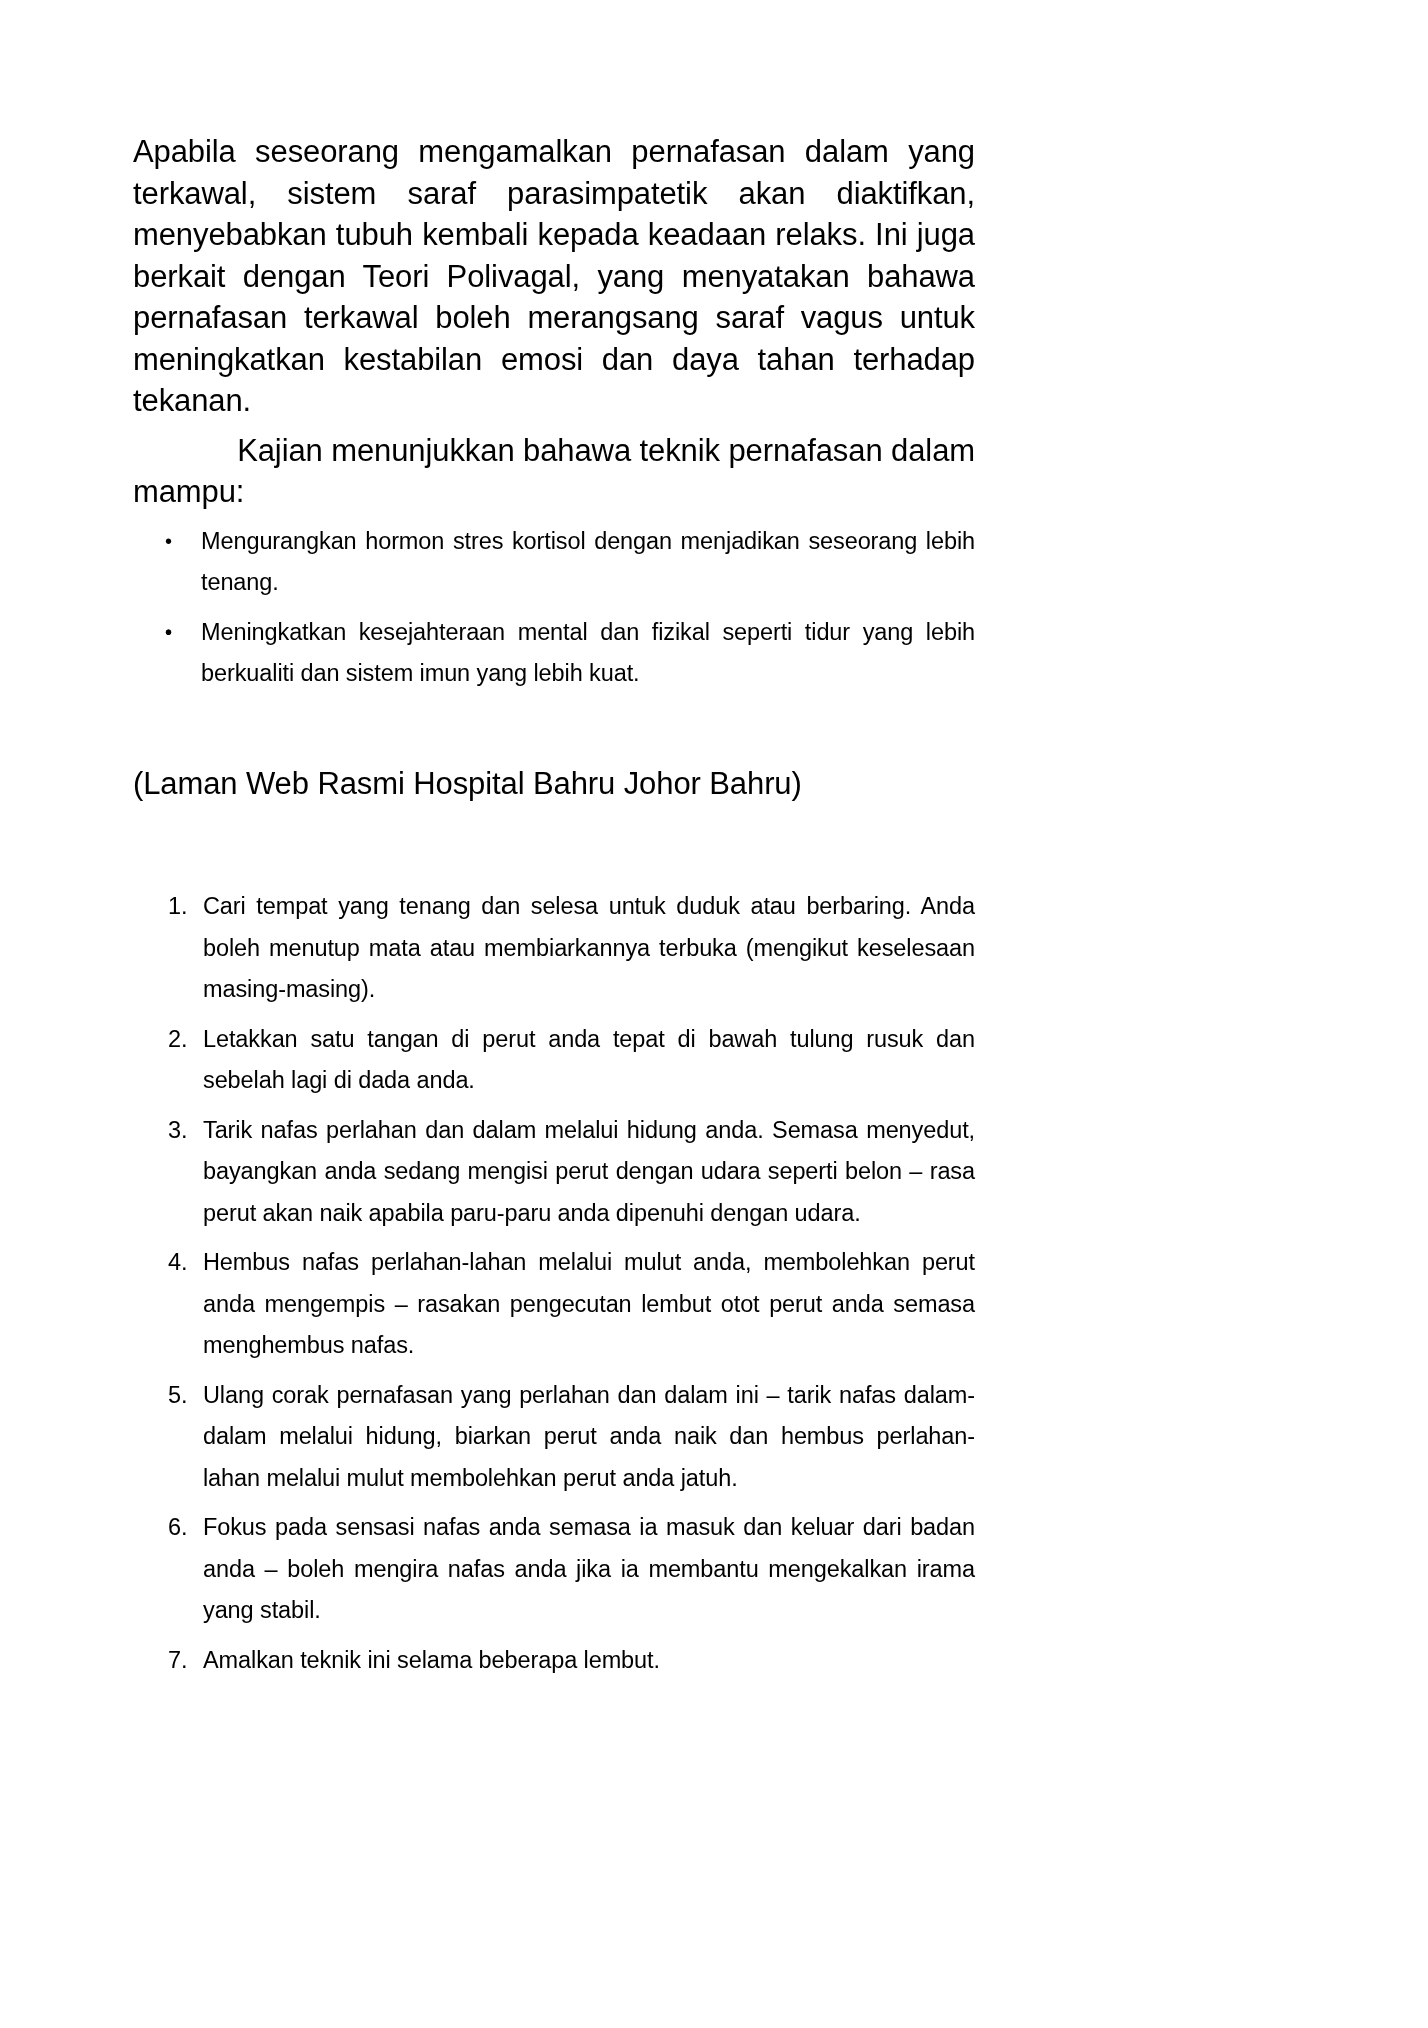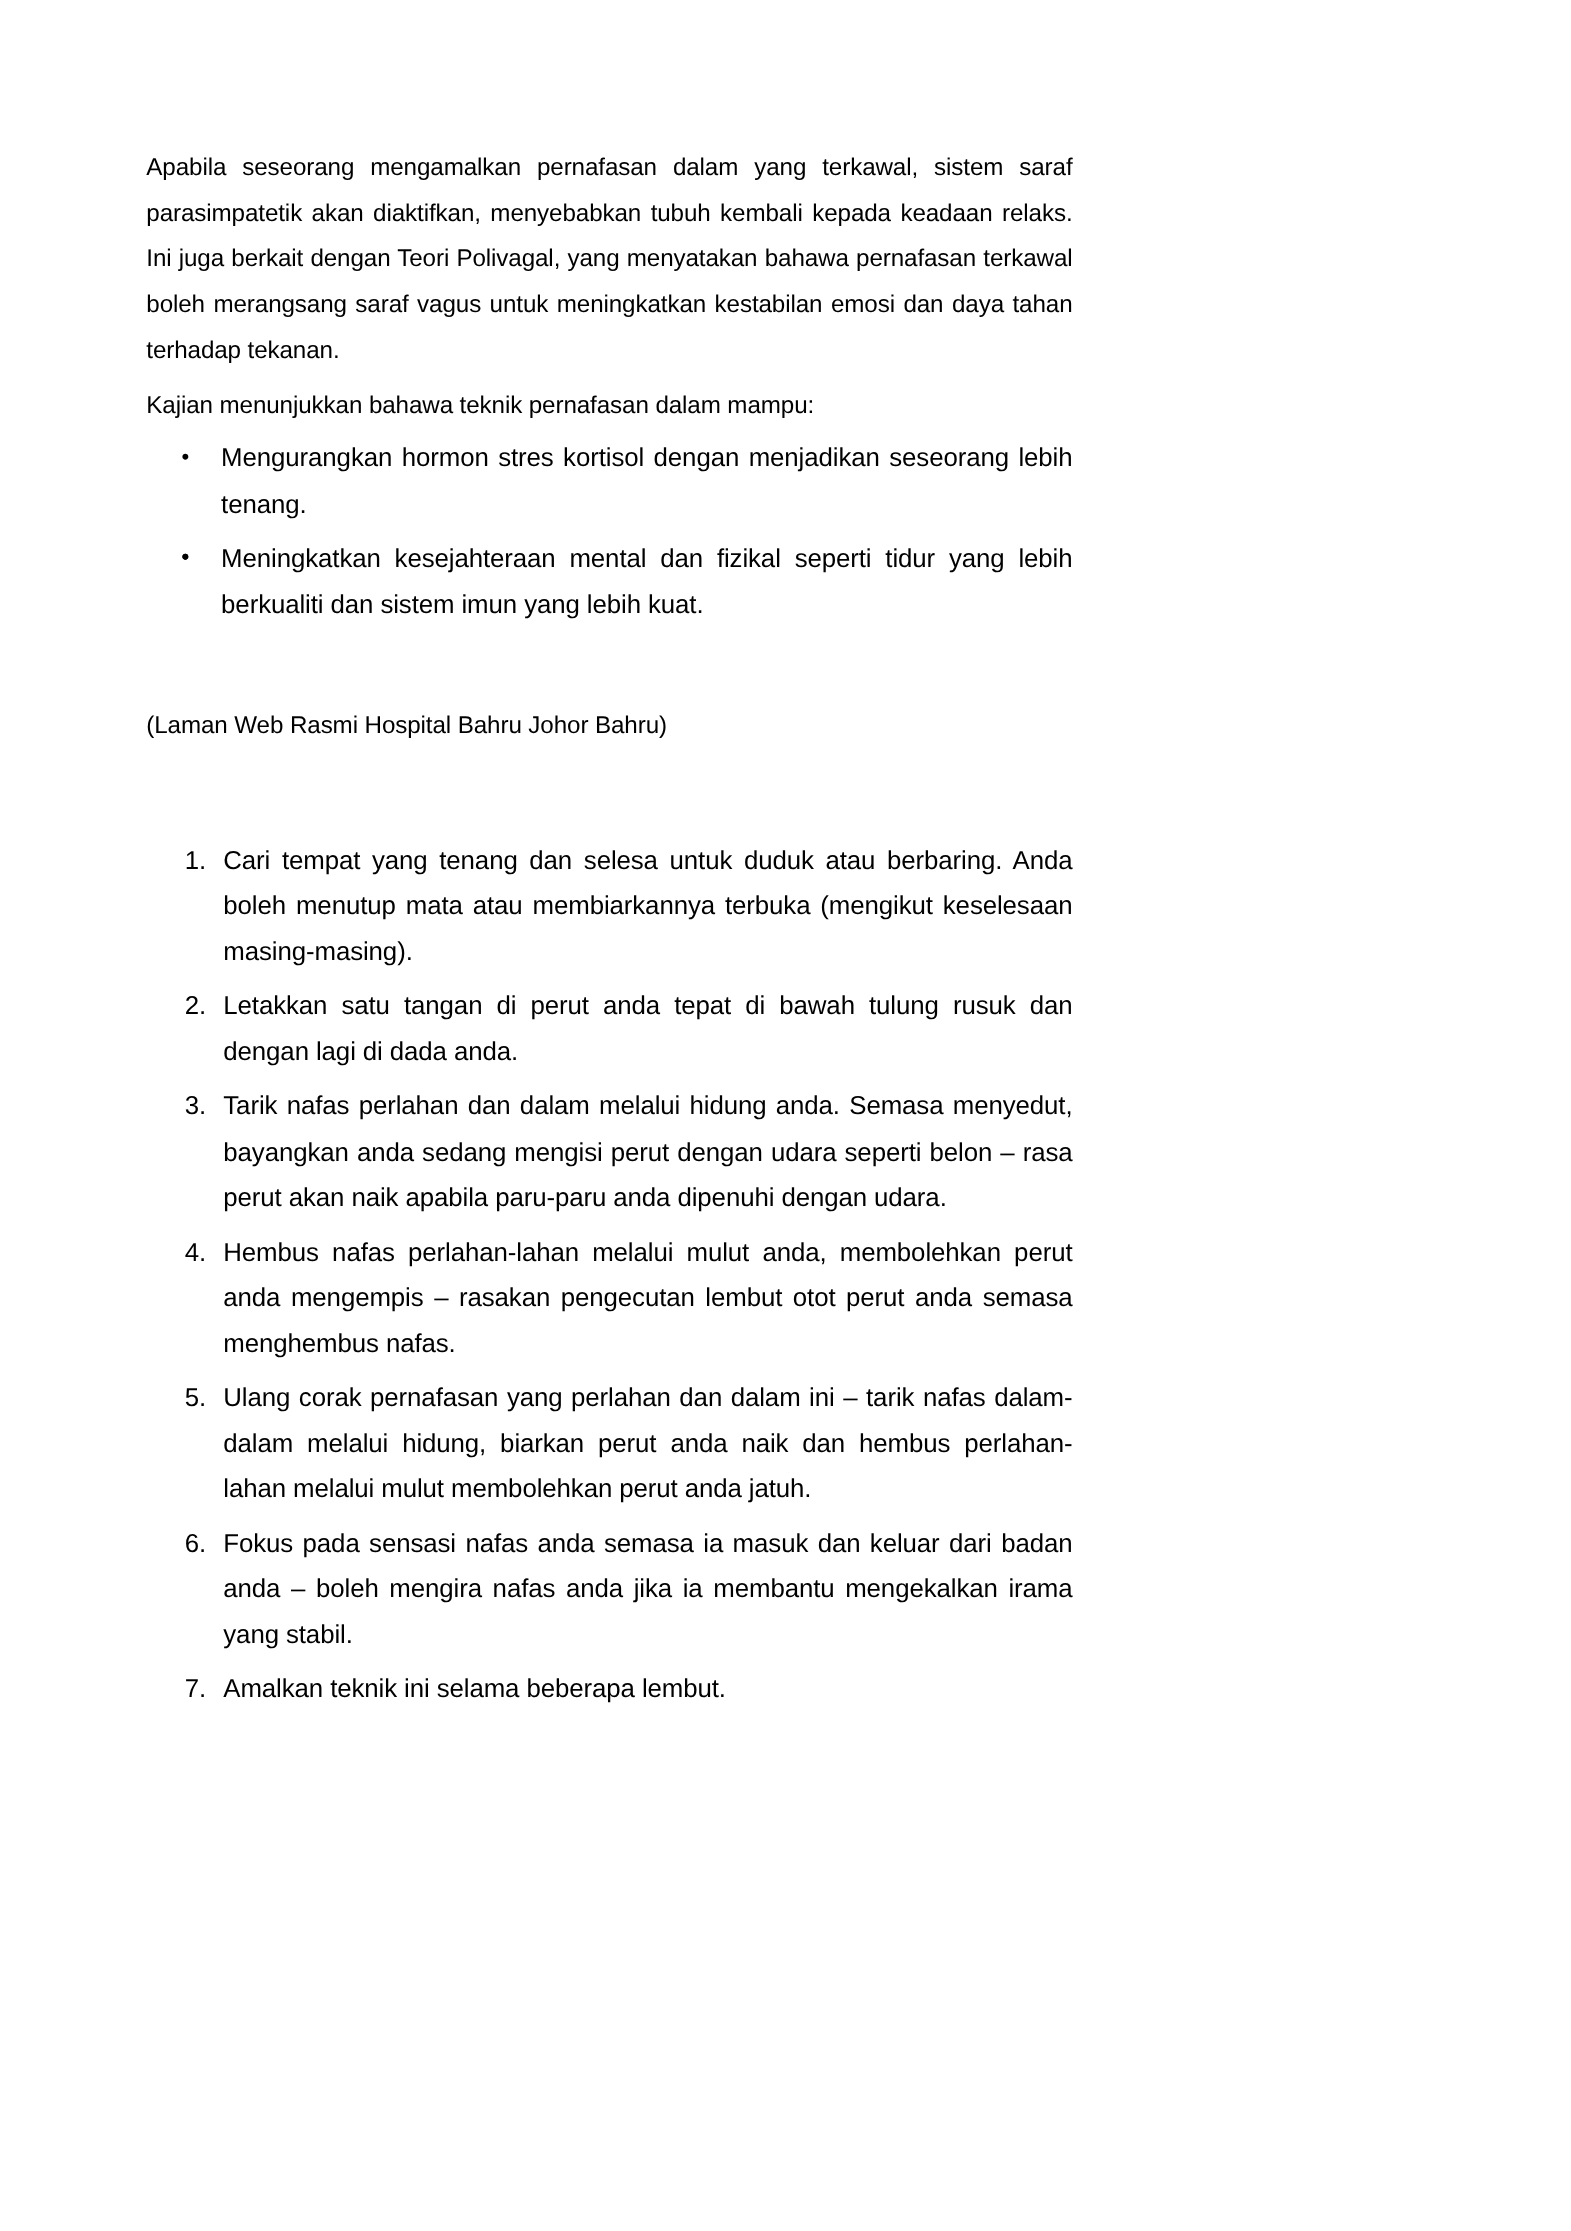--- a/index.html
+++ b/index.html
@@ -28,21 +28,21 @@
   
   .content {
     position: absolute;
     left: 133px;
     top: 131px;
     width: 842px;
   }
 
   p.para {
     margin: 0 0 0 0;
-    font-size: 22px;
+    font-size: 31px;
     line-height: 41.5px;
     text-align: justify;
     text-justify: inter-word;
     letter-spacing: -0.1px;
     word-spacing: 0px;
     -webkit-font-feature-settings: normal;
   }
 
   p.para.nojust {
     text-align: right;
@@ -157,21 +157,21 @@
     <div class="gap-xl"></div>
     <div class="gap-md"></div>
 
     <ol class="steps">
       <li>
         <span class="num-mark">1.</span>
         <span>Cari tempat yang tenang dan selesa untuk duduk atau berbaring. Anda boleh menutup mata atau membiarkannya terbuka (mengikut keselesaan masing-masing).</span>
       </li>
       <li>
         <span class="num-mark">2.</span>
-        <span>Letakkan satu tangan di perut anda tepat di bawah tulung rusuk dan dengan lagi di dada anda.</span>
+        <span>Letakkan satu tangan di perut anda tepat di bawah tulung rusuk dan sebelah lagi di dada anda.</span>
       </li>
       <li>
         <span class="num-mark">3.</span>
         <span>Tarik nafas perlahan dan dalam melalui hidung anda. Semasa menyedut, bayangkan anda sedang mengisi perut dengan udara seperti belon – rasa perut akan naik apabila paru-paru anda dipenuhi dengan udara.</span>
       </li>
       <li>
         <span class="num-mark">4.</span>
         <span>Hembus nafas perlahan-lahan melalui mulut anda, membolehkan perut anda mengempis – rasakan pengecutan lembut otot perut anda semasa menghembus nafas.</span>
       </li>
       <li>

